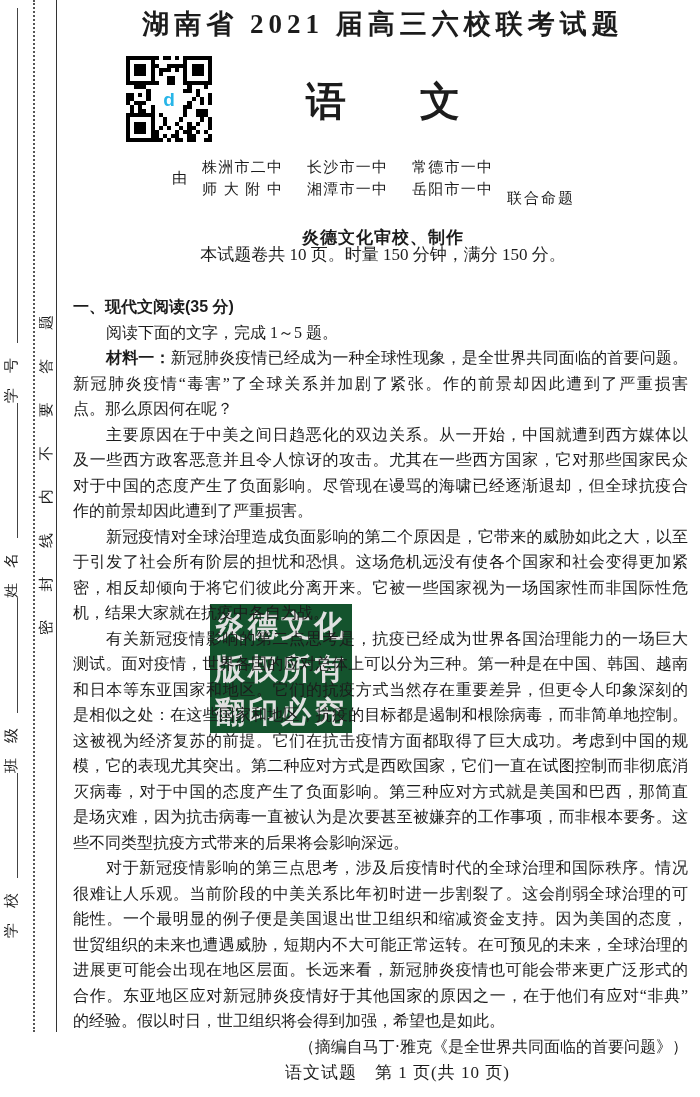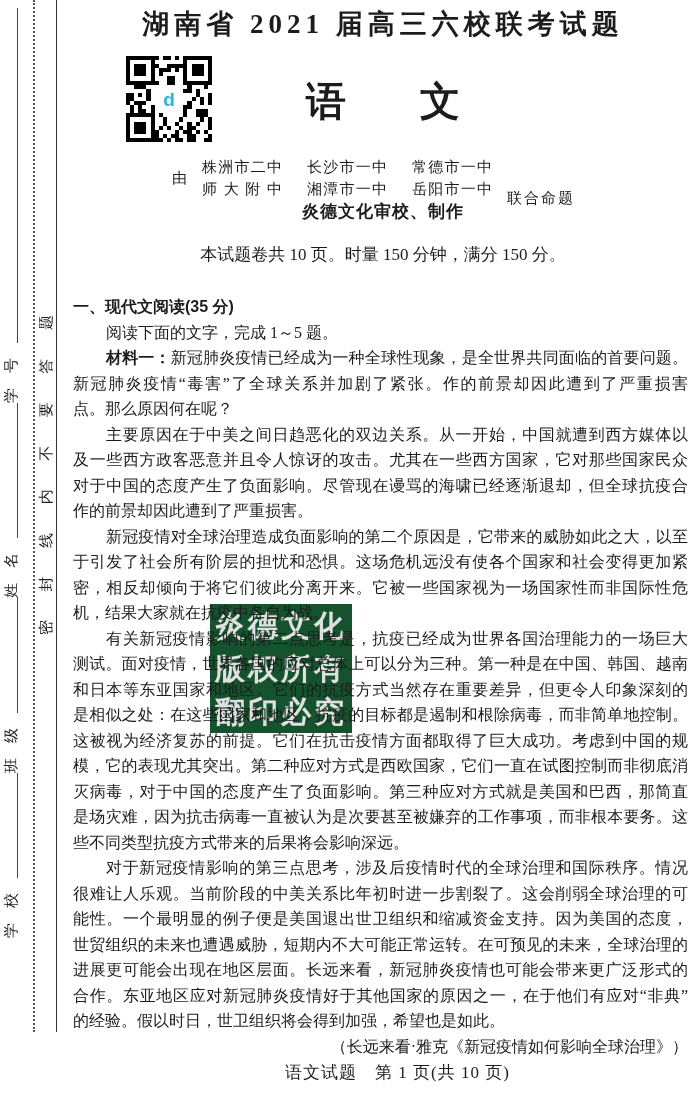--- a/index.html
+++ b/index.html
@@ -21,21 +21,21 @@
            font-size:40px;font-weight:bold;}
   .qr{position:absolute;left:126px;top:56px;width:86px;height:86px;}
   .qr svg{display:block;}
   .qr-logo{position:absolute;left:31px;top:31px;width:24px;height:24px;background:#fff;border-radius:6px;
            display:flex;align-items:center;justify-content:center;}
   .qr-logo span{font-family:"Liberation Sans",sans-serif;font-weight:bold;font-size:19px;line-height:1;}
   .byline{position:absolute;left:172px;top:149px;display:flex;align-items:center;gap:15px;font-size:15px;}
   .school-grid{display:grid;grid-template-columns:repeat(3,80px);column-gap:25px;row-gap:3px;}
   .school{display:flex;justify-content:space-between;white-space:nowrap;}
   .joint{letter-spacing:2px;white-space:nowrap;margin-top:40px;}
-  .producer{position:absolute;left:0;top:200px;width:620px;text-align:center;
+  .producer{position:absolute;left:0;top:226px;width:620px;text-align:center;
             font-family:"Liberation Sans",sans-serif;font-weight:bold;font-size:17px;letter-spacing:1px;}
   .exam-info{position:absolute;left:0;top:243px;width:620px;text-align:center;font-size:17px;}
   
   .watermark{position:absolute;left:210px;top:604px;width:142px;z-index:0;background:#14532d;
              text-align:center;color:#e0e0e0;font-family:"Liberation Sans",sans-serif;font-weight:bold;
              font-size:30px;line-height:43px;letter-spacing:3px;}
   
   .reading{position:absolute;left:73px;top:270px;width:615px;z-index:1;margin-top:24px;}
   .bl{height:25.5px;line-height:25.5px;font-size:16px;overflow:hidden;white-space:nowrap;}
   .bl.fill{white-space:normal;text-align:justify;text-align-last:justify;text-justify:inter-character;}
@@ -282,18 +282,18 @@
       <div class="bl fill">灭病毒，对于中国的态度产生了负面影响。第三种应对方式就是美国和巴西，那简直</div>
       <div class="bl fill">是场灾难，因为抗击病毒一直被认为是次要甚至被嫌弃的工作事项，而非根本要务。这</div>
       <div class="bl">些不同类型抗疫方式带来的后果将会影响深远。</div>
       <div class="bl ind fill">对于新冠疫情影响的第三点思考，涉及后疫情时代的全球治理和国际秩序。情况</div>
       <div class="bl fill">很难让人乐观。当前阶段的中美关系比年初时进一步割裂了。这会削弱全球治理的可</div>
       <div class="bl fill">能性。一个最明显的例子便是美国退出世卫组织和缩减资金支持。因为美国的态度，</div>
       <div class="bl fill">世贸组织的未来也遭遇威胁，短期内不大可能正常运转。在可预见的未来，全球治理的</div>
       <div class="bl fill">进展更可能会出现在地区层面。长远来看，新冠肺炎疫情也可能会带来更广泛形式的</div>
       <div class="bl fill">合作。东亚地区应对新冠肺炎疫情好于其他国家的原因之一，在于他们有应对“非典”</div>
       <div class="bl">的经验。假以时日，世卫组织将会得到加强，希望也是如此。</div>
-      <div class="bl right">（长远来看·雅克《新冠疫情如何影响全球治理》）</div>
+      <div class="bl right">（摘编自马丁·雅克《是全世界共同面临的首要问题》）</div>
     </div>
 
   <div class="pagefoot">语文试题　第 1 页(共 10 页)</div>
 
 </div>
 
 </body></html>

